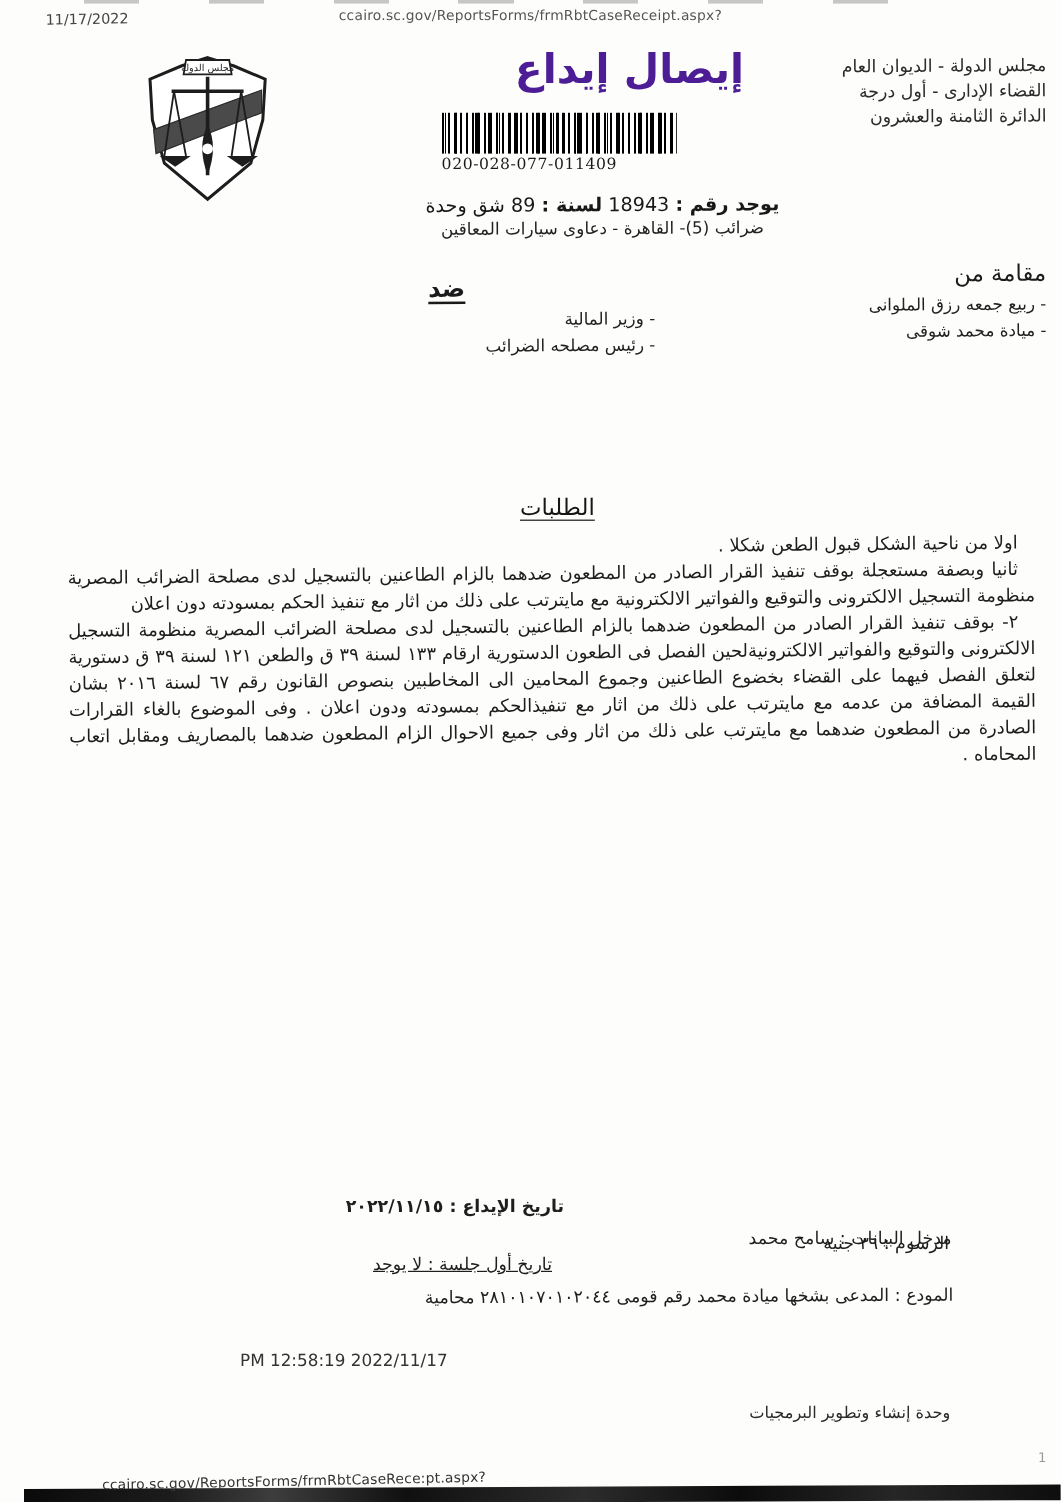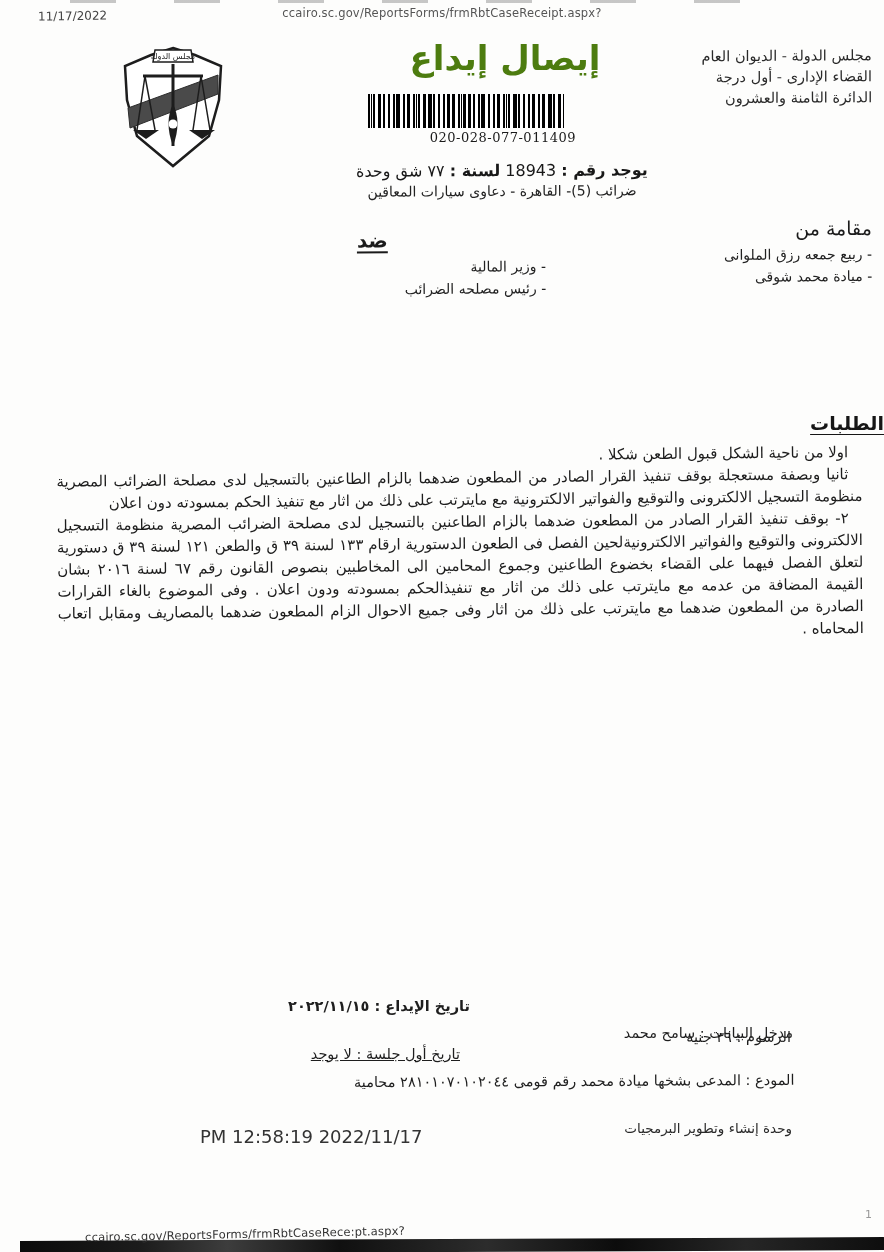--- a/index.html
+++ b/index.html
@@ -17,64 +17,64 @@
   }
   .bottom-band{
     left:20px;right:0;bottom:0;height:13px;transform:rotate(-0.25deg);
     background:linear-gradient(90deg,#0a0a0a 0%,#1c1c1c 14%,#3d3d3d 24%,#101010 37%,#2c2c2c 54%,#0c0c0c 69%,#262626 84%,#0e0e0e 100%);
   }
   
   .print-date{top:9px;left:38px;font-size:12px;color:#444;transform:rotate(-1deg);}
   .print-url{top:6px;left:0;right:0;text-align:center;font-size:11.5px;color:#555;letter-spacing:.2px;}
   .page-num{top:1208px;right:12px;font-size:11px;color:#999;}
   .bottom-url{top:1227px;left:85px;font-size:11.5px;color:#333;transform:rotate(-1.2deg);letter-spacing:.2px;}
-  .print-time{top:1126px;left:200px;font-size:18px;color:#333;}
+  .print-time{top:1126px;left:200px;font-size:14px;color:#333;}
   
   .logo-box{top:42px;left:109px;width:128px;height:128px;}
   .court-info{top:46px;right:12px;width:250px;text-align:right;direction:rtl;
     font-size:14.5px;line-height:21px;color:#2a2a2a;transform:rotate(-0.4deg);}
-  .doc-title{top:38px;left:390px;width:230px;text-align:center;direction:rtl;
-    font-size:34px;font-weight:bold;color:#4d7c0f;}
+  .doc-title{top:38px;left:390px;width:230px;direction:rtl;
+    font-size:34px;font-weight:bold;color:#4c1d95;}
   .barcode{
     top:94px;left:368px;width:196px;height:34px;background-color:#fff;
     background-image:
       repeating-linear-gradient(90deg,#000 0 2px,transparent 2px 5px),
       repeating-linear-gradient(90deg,transparent 0 3px,#000 3px 4px,transparent 4px 9px),
       repeating-linear-gradient(90deg,transparent 0 11px,#000 11px 13px,transparent 13px 17px);
   }
-  .barcode-number{top:130px;left:380px;width:196px;text-align:right;
+  .barcode-number{top:130px;left:368px;width:196px;text-align:left;
     font-family:"DejaVu Serif",serif;font-size:13px;color:#1a1a1a;letter-spacing:.5px;}
   
   .case-block{top:161px;left:192px;width:620px;text-align:center;direction:rtl;transform:rotate(-0.3deg);}
   .case-line1{font-size:16px;color:#181818;}
   .case-line1 .b{font-weight:bold;}
   .case-line2{font-size:14px;margin-top:3px;color:#222;}
   
   .plaintiffs{top:218px;right:12px;width:320px;text-align:right;direction:rtl;transform:rotate(-0.4deg);}
   .party-heading{font-size:19px;color:#1b1b1b;margin-bottom:4px;}
   .party-item{font-size:14px;line-height:22px;color:#222;}
   .defendants{top:228px;left:300px;width:246px;text-align:right;direction:rtl;transform:rotate(-0.4deg);}
   .defendants .party-heading{display:inline-block;margin-right:0;margin-left:29px;
     font-size:20px;font-weight:bold;text-decoration:underline;text-underline-offset:4px;}
   .defendants .heading-row{text-align:right;padding-left:28px;text-align:left;}
   
-  .requests-heading{top:412px;left:0;right:0;text-align:right;direction:rtl;
-    font-size:19px;font-weight:bold;color:#161616;
+  .requests-heading{top:412px;left:0;right:0;text-align:center;direction:rtl;
+    font-size:19px;font-weight:normal;color:#161616;
     text-decoration:underline;text-underline-offset:4px;padding-left:45px;}
   .requests-body{top:441px;left:56px;width:806px;direction:rtl;text-align:justify;
     font-size:15px;line-height:22px;color:#1d1d1d;transform:rotate(-0.55deg);transform-origin:right top;}
   .requests-body p{margin:0;text-indent:14px;}
   
   .fld{direction:rtl;text-align:right;font-size:14.5px;color:#1e1e1e;}
   .fld-data-entry{top:981px;right:91px;margin-top:44px;}
   .fld-fees{top:1029px;right:93px;}
   .fld-depositor{top:1073px;right:89px;transform:rotate(-0.3deg);}
   .fld-deposit-date{top:998px;right:414px;font-weight:bold;}
   .fld-first-session{top:1046px;right:424px;text-decoration:underline;}
-  .footer-unit{top:1120px;right:92px;direction:rtl;font-size:13.5px;color:#2a2a2a;}
+  .footer-unit{top:1170px;right:92px;direction:rtl;font-size:13.5px;color:#2a2a2a;}
   svg text{font-family:"DejaVu Sans",sans-serif;}
 </style>
 </head>
 <body>
 
 <div class="abs top-artifact"></div>
 <div class="abs bottom-band"></div>
 
 <div class="abs print-date">11/17/2022</div>
 <div class="abs print-url">ccairo.sc.gov/ReportsForms/frmRbtCaseReceipt.aspx?</div>
@@ -113,21 +113,21 @@
 
 <div class="abs doc-title">إيصال إيداع</div>
 <div class="abs barcode"></div>
 <div class="abs barcode-number">020-028-077-011409</div>
 
 <div class="abs case-block">
   <div class="case-line1">
     <span class="b">يوجد رقم :</span>
     <span>18943</span>
     <span class="b">لسنة :</span>
-    <span>٧٧</span>
+    <span>89</span>
     <span>شق وحدة</span>
   </div>
   <div class="case-line2">ضرائب (5)- القاهرة - دعاوى سيارات المعاقين</div>
 </div>
 
 <div class="abs plaintiffs">
   <div class="party-heading">مقامة من</div>
   <div class="party-item">- ربيع جمعه رزق الملوانى</div>
   <div class="party-item">- ميادة محمد شوقى</div>
 </div>

